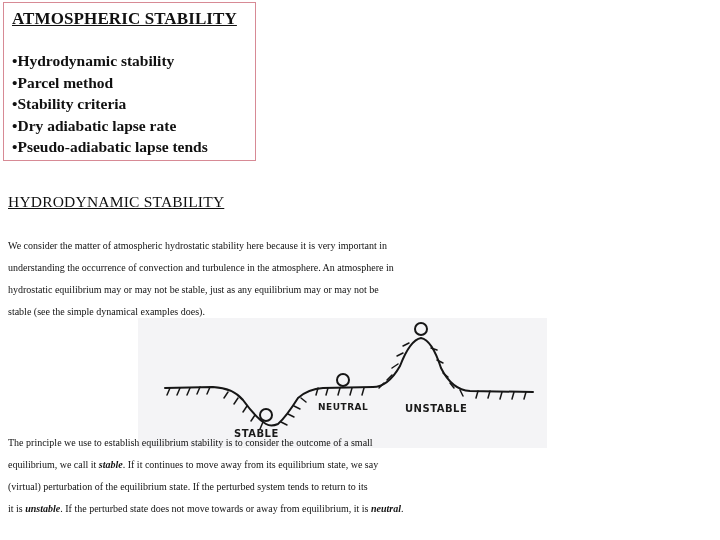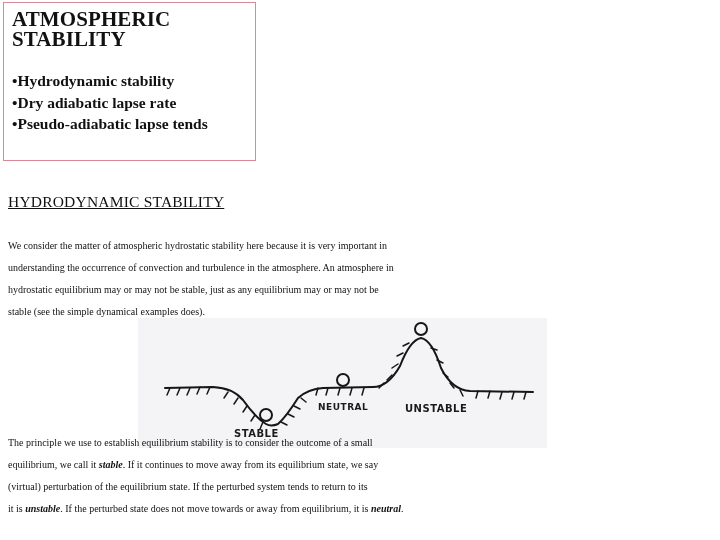--- a/index.html
+++ b/index.html
@@ -8,21 +8,21 @@
       background: #ffffff; position: relative;
       font-family: "Liberation Serif", "DejaVu Serif", serif;
       color: #111111;
     }
     .outline-box {
       position: absolute; left: 3px; top: 2px; width: 253px; height: 159px;
       border: 1.5px solid #d78a95; box-sizing: border-box;
       padding: 6px 0 0 8px;
     }
     .outline-title {
-      font-weight: bold; font-size: 21px; 
+      font-weight: bold; font-size: 17px; text-decoration: underline;
       line-height: 20px; margin: 0 0 21px 0; letter-spacing: 0.1px;
     }
     .outline-list { list-style: none; margin: 0; padding: 0; }
     .outline-list li {
       font-weight: bold; font-size: 15.5px; line-height: 21.5px; white-space: nowrap;
     }
     .outline-list li::before { content: "\2022 "; }
     .section-heading {
       position: absolute; left: 8px; top: 192px;
       font-size: 15.5px; text-decoration: underline; line-height: 20px;
@@ -46,20 +46,22 @@
       font-size: 10px; font-weight: bold; color: #1a1a1a; letter-spacing: 0.5px;
     }
   </style>
 </head>
 <body>
 
 <div class="outline-box">
   <div class="outline-title">ATMOSPHERIC STABILITY</div>
   <ul class="outline-list">
     <li>Hydrodynamic stability</li>
+    <li>Parcel method</li>
+    <li>Stability criteria</li>
     <li>Dry adiabatic lapse rate</li>
     <li>Pseudo-adiabatic lapse tends</li>
   </ul>
 </div>
 
 <div class="section-heading">HYDRODYNAMIC STABILITY</div>
 
 <div class="para para1">
   <span class="line">We consider the matter of atmospheric hydrostatic stability here because it is very important in</span>
   <span class="line">understanding the occurrence of convection and turbulence in the atmosphere. An atmosphere in</span>

